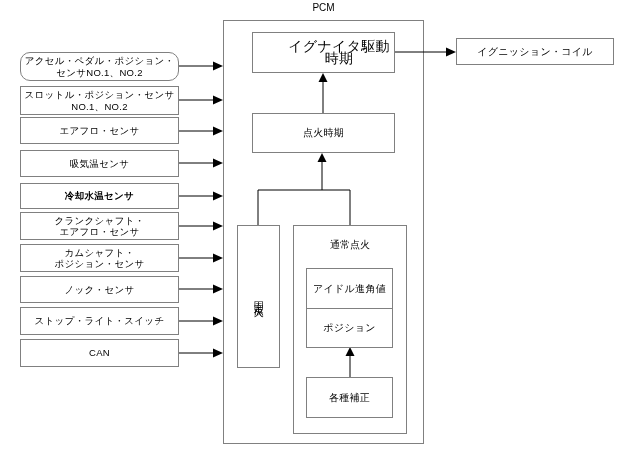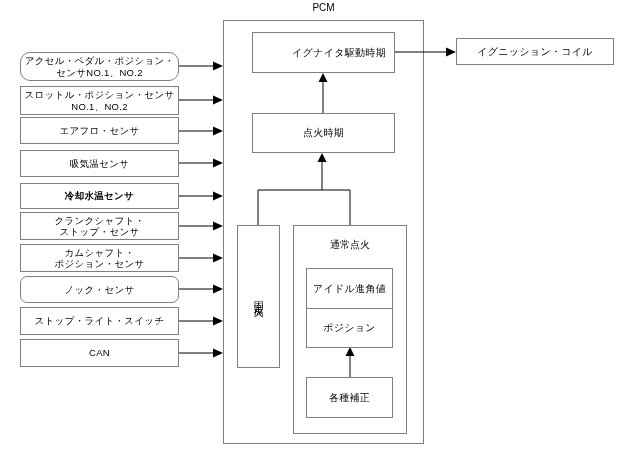--- a/index.html
+++ b/index.html
@@ -114,28 +114,28 @@
   <div class="lbl" style="left:223px; top:2px; width:201px;">PCM</div>
 
   <div class="box" style="left:20px; top:52px;  width:159px; height:29px;border-radius:10px;">アクセル・ペダル・ポジション・
 センサNO.1、NO.2</div>
   <div class="box" style="left:20px; top:86px;  width:159px; height:29px;">スロットル・ポジション・センサ
 NO.1、NO.2</div>
   <div class="box" style="left:20px; top:117px; width:159px; height:27px;">エアフロ・センサ</div>
   <div class="box" style="left:20px; top:150px; width:159px; height:27px;">吸気温センサ</div>
   <div class="box" style="left:20px; top:183px; width:159px; height:26px;font-weight:bold;">冷却水温センサ</div>
   <div class="box" style="left:20px; top:212px; width:159px; height:28px;">クランクシャフト・
-ストップ・センサ</div>
+エアフロ・センサ</div>
   <div class="box" style="left:20px; top:244px; width:159px; height:28px;">カムシャフト・
 ポジション・センサ</div>
-  <div class="box" style="left:20px; top:276px; width:159px; height:27px;border-radius:7px;">ノック・センサ</div>
+  <div class="box" style="left:20px; top:276px; width:159px; height:27px;">ノック・センサ</div>
   <div class="box" style="left:20px; top:307px; width:159px; height:28px;">ストップ・ライト・スイッチ</div>
   <div class="box" style="left:20px; top:339px; width:159px; height:28px;">CAN</div>
 
-  <div class="box" style="left:252px; top:32px; width:143px; height:41px; font-size:10px;padding-left:31px;">イグナイタ駆動時期</div>
+  <div class="box" style="left:252px; top:32px; width:143px; height:41px; font-size:14px;padding-left:31px;">イグナイタ駆動時期</div>
   <div class="box" style="left:252px; top:113px; width:143px; height:40px; font-size:10px;">点火時期</div>
   <div class="box" style="left:237px; top:225px; width:43px; height:143px;">
     <span class="vtext">固定点火</span>
   </div>
   <div class="box container" style="left:293px; top:225px; width:114px; height:209px;"></div>
   <div class="lbl" style="left:293px; top:239px; width:114px;">通常点火</div>
   <div class="box" style="left:306px; top:268px; width:87px; height:41px; font-size:10px;">アイドル進角値</div>
   <div class="box" style="left:306px; top:308px; width:87px; height:40px; font-size:10px;">ポジション</div>
   <div class="box" style="left:306px; top:377px; width:87px; height:41px; font-size:10px;">各種補正</div>
 

